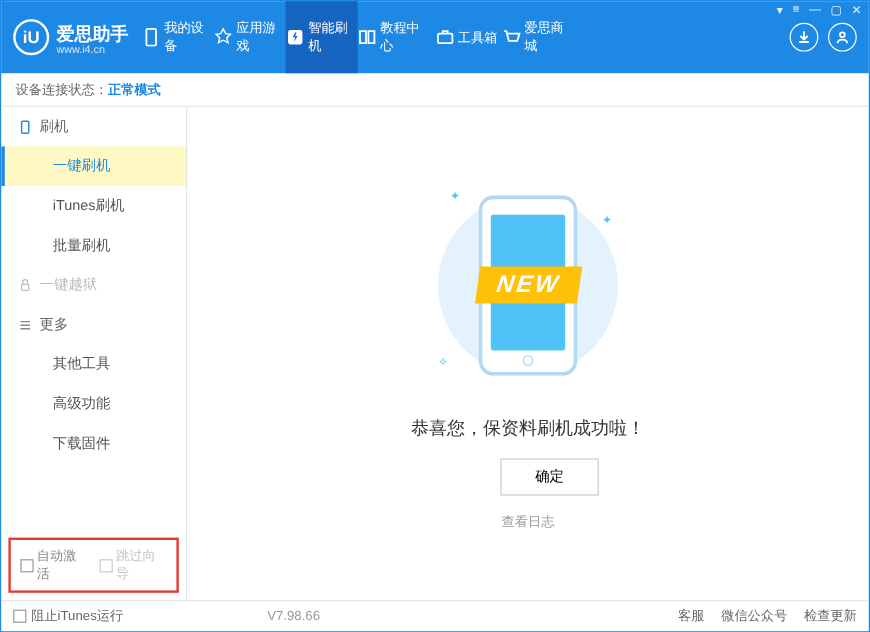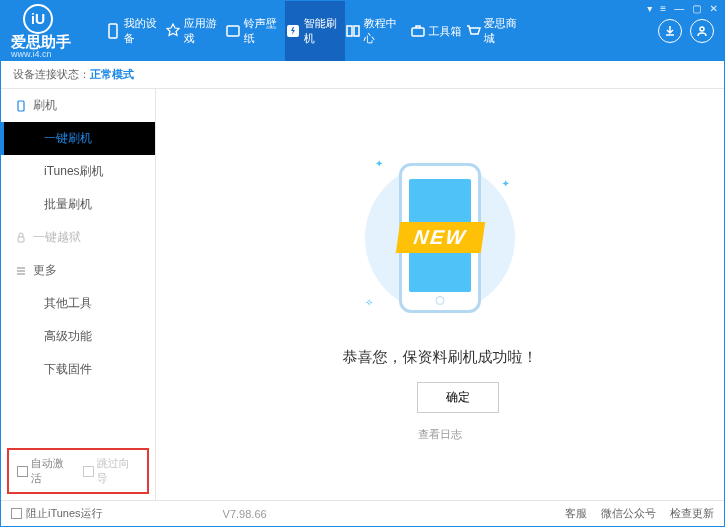--- a/index.html
+++ b/index.html
@@ -1,21 +1,21 @@
 <!DOCTYPE html>
 <html><head>
 <meta charset="utf-8">
 <style>
 * { margin: 0; padding: 0; box-sizing: border-box; }
 body { font-family: "Microsoft YaHei", Arial, sans-serif; font-size: 12px; color: #333; background: #fff; }
 .app { width: 725px; height: 527px; border: 1px solid #1e88e5; display: flex; flex-direction: column; position: relative; }
 
 
 .header { background: #1e88e5; height: 60px; display: flex; align-items: center; padding: 0 10px; color: #fff; }
-.logo-area { display: flex; align-items: center; margin-right: 34px; flex-direction: column; }
+.logo-area { display: flex; align-items: flex-end; margin-right: 11px; }
 .logo-circle { width: 30px; height: 30px; border: 2px solid #fff; border-radius: 50%; display: flex; align-items: center; justify-content: center; font-weight: bold; font-size: 14px; margin-right: 6px; }
 .logo-text { font-size: 15px; font-weight: bold; line-height: 1; }
 .logo-url { font-size: 9px; opacity: 0.8; }
 .nav { display: flex; flex: 1; height: 100%; }
 .nav-item { width: 60px; display: flex; align-items: center; justify-content: center; cursor: pointer; font-size: 11px; gap: 2px; }
 .nav-item.active { background: #1565c0; }
 .nav-icon { width: 18px; height: 18px; display: flex; align-items: center; justify-content: center; }
 .win-controls { position: absolute; top: 2px; right: 6px; display: flex; gap: 8px; font-size: 10px; color: #fff; }
 .win-btn { cursor: pointer; opacity: 0.9; }
 .header-right { display: flex; gap: 8px; margin-left: auto; }
@@ -23,21 +23,21 @@
 
 
 .status-bar { height: 28px; display: flex; align-items: center; padding: 0 12px; border-bottom: 1px solid #e5e5e5; font-size: 11px; color: #666; }
 .status-val { color: #1e88e5; font-weight: bold; }
 
 
 .body { flex: 1; display: flex; overflow: hidden; }
 .sidebar { width: 155px; border-right: 1px solid #e5e5e5; display: flex; flex-direction: column; }
 .side-group { padding: 8px 14px; font-size: 12px; color: #666; display: flex; align-items: center; gap: 6px; }
 .side-item { padding: 8px 14px 8px 40px; font-size: 12px; color: #555; cursor: pointer; border-left: 3px solid transparent; }
-.side-item.active { border-left-color: #1e88e5; background: #000000; color: #1e88e5; }
+.side-item.active { border-left-color: #1e88e5; background: #fef9c3; color: #1e88e5; }
 .side-item.info { background: #f5f5f5; color: #999; padding-left: 40px; line-height: 1.4; }
 .red-box { border: 2px solid #e53935; margin: 6px; padding: 6px 8px; display: flex; gap: 10px; font-size: 11px; color: #888; }
 .checkbox { display: inline-flex; align-items: center; gap: 3px; }
 .checkbox-box { width: 11px; height: 11px; border: 1px solid #999; background: #fff; }
 
 
 .main { flex: 1; display: flex; flex-direction: column; align-items: center; justify-content: center; padding: 20px; }
 .phone-illus { position: relative; width: 170px; height: 180px; display: flex; align-items: center; justify-content: center; }
 .circle-bg { position: absolute; width: 150px; height: 150px; border-radius: 50%; background: #e3f2fd; }
 .phone-body { position: relative; width: 82px; height: 150px; background: #fff; border: 3px solid #b3d9f2; border-radius: 12px; }
@@ -85,28 +85,20 @@
         <span>我的设备</span>
       </div>
       <div class="nav-item">
         <span class="nav-icon">
             <svg width="16" height="16" viewBox="0 0 16 16" fill="#fff">
               <path d="M8 1l2 4 4 .5-3 3 1 4-4-2-4 2 1-4-3-3 4-.5z" fill="none" stroke="#fff" stroke-width="1.2"></path>
             </svg>
           </span>
         <span>应用游戏</span>
       </div>
-      <div class="nav-item">
-        <span class="nav-icon">
-            <svg width="16" height="16" viewBox="0 0 16 16" fill="none" stroke="#fff" stroke-width="1.5">
-              <rect x="2" y="3" width="12" height="10" rx="1"></rect>
-            </svg>
-          </span>
-        <span>铃声壁纸</span>
-      </div>
       <div class="nav-item active">
         <span class="nav-icon">
             <svg width="16" height="16" viewBox="0 0 16 16" fill="#fff">
               <rect x="2" y="2" width="12" height="12" rx="2" fill="#fff"></rect>
               <path d="M8 4l-2 4h2l-1 4 3-5H8l1-3z" fill="#1565c0"></path>
             </svg>
           </span>
         <span>智能刷机</span>
       </div>
       <div class="nav-item">

